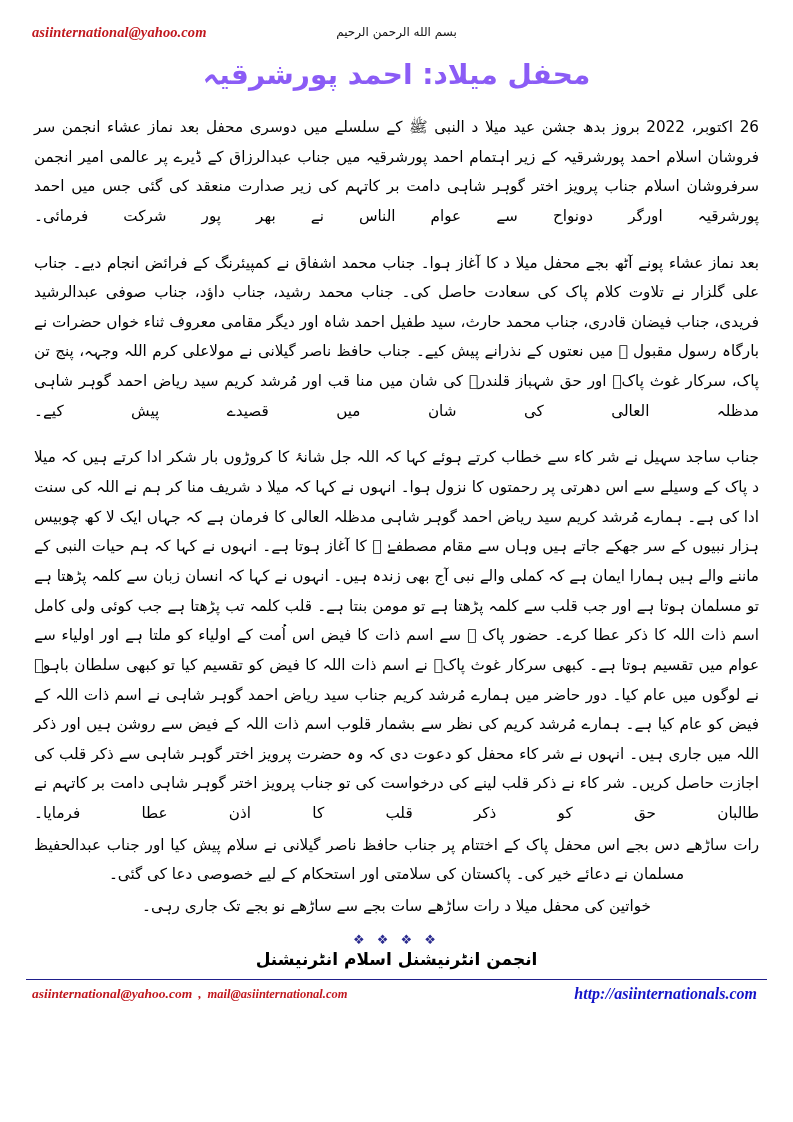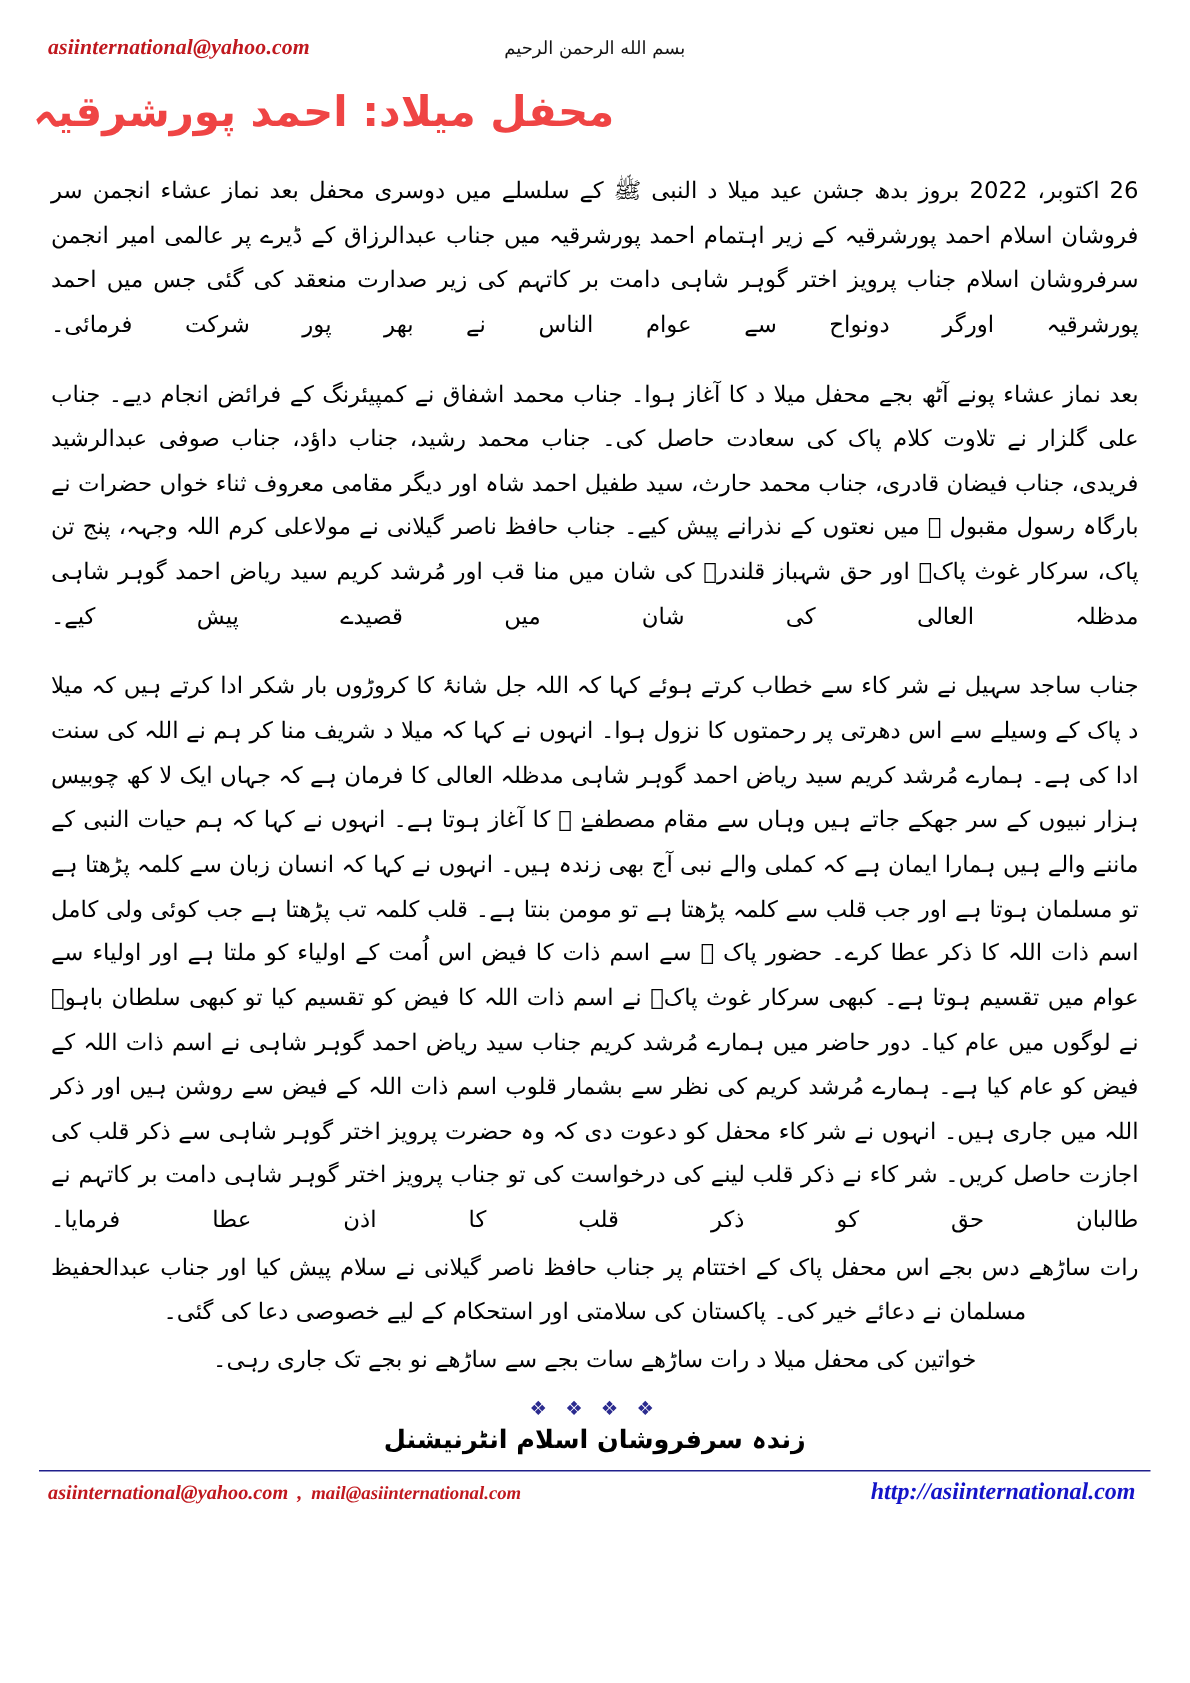--- a/index.html
+++ b/index.html
@@ -58,26 +58,26 @@
   .doc-date {
     position: absolute;
     right: 34px;
     top: 10px;
     font-family: "Liberation Serif", serif;
     font-size: 17px;
     color: #000;
   }
 
   .headline {
-    text-align: left;
+    text-align: center;
     direction: rtl;
     font-family: "DejaVu Sans", sans-serif;
     font-size: 28px;
     font-weight: bold;
-    color: #ef4444;
+    color: #8b5cf6;
     margin-top: 6px;
     margin-bottom: 2px;
     line-height: 1.5;
   }
 
   
   .body-text {
     direction: rtl;
     text-align: justify;
     text-align-last: justify;
@@ -172,24 +172,24 @@
 
   <div class="body-text">
     <p class="para justify-last">26 اکتوبر، 2022 بروز بدھ جشن عید میلا د النبی ﷺ کے سلسلے میں دوسری محفل بعد نماز عشاء انجمن سر فروشان اسلام احمد پورشرقیہ کے زیر اہتمام احمد پورشرقیہ میں جناب عبدالرزاق کے ڈیرے پر عالمی امیر انجمن سرفروشان اسلام جناب پرویز اختر گوہر شاہی دامت بر کاتہم کی زیر صدارت منعقد کی گئی جس میں احمد پورشرقیہ اورگر دونواح سے عوام الناس نے بھر پور شرکت فرمائی۔</p>
     <p class="para justify-last">بعد نماز عشاء پونے آٹھ بجے محفل میلا د کا آغاز ہوا۔ جناب محمد اشفاق نے کمپیئرنگ کے فرائض انجام دیے۔ جناب علی گلزار نے تلاوت کلام پاک کی سعادت حاصل کی۔ جناب محمد رشید، جناب داؤد، جناب صوفی عبدالرشید فریدی، جناب فیضان قادری، جناب محمد حارث،  سید طفیل احمد شاہ اور دیگر مقامی معروف ثناء خواں حضرات نے بارگاہ رسول مقبول ﷺ میں نعتوں کے نذرانے پیش کیے۔ جناب حافظ ناصر گیلانی نے مولاعلی کرم اللہ وجہہ، پنج تن پاک، سرکار غوث پاکؒ اور حق شہباز قلندرؒ کی شان میں منا قب اور مُرشد کریم سید ریاض احمد گوہر شاہی مدظلہ العالی کی شان میں قصیدے پیش کیے۔</p>
     <p class="para justify-last">جناب ساجد سہیل نے شر کاء سے خطاب کرتے ہوئے کہا کہ اللہ جل شانۂ کا کروڑوں بار شکر ادا کرتے ہیں کہ میلا د پاک کے وسیلے سے اس دھرتی پر رحمتوں کا نزول ہوا۔ انہوں نے کہا کہ میلا د شریف منا کر ہم نے اللہ کی سنت ادا کی ہے۔ ہمارے مُرشد کریم سید ریاض احمد گوہر شاہی مدظلہ العالی کا فرمان ہے کہ جہاں ایک لا کھ چوبیس ہزار نبیوں کے سر جھکے جاتے ہیں وہاں سے مقام مصطفےٰ ﷺ کا آغاز ہوتا ہے۔ انہوں نے کہا کہ ہم حیات النبی کے ماننے والے ہیں ہمارا ایمان ہے کہ کملی والے نبی آج بھی زندہ ہیں۔ انہوں نے کہا کہ انسان زبان سے کلمہ پڑھتا ہے تو مسلمان ہوتا ہے اور جب قلب سے کلمہ پڑھتا ہے تو مومن بنتا ہے۔ قلب کلمہ تب پڑھتا ہے جب کوئی ولی کامل اسم ذات اللہ کا ذکر عطا کرے۔ حضور پاک ﷺ سے اسم ذات کا فیض اس اُمت کے اولیاء کو ملتا ہے اور اولیاء سے عوام میں تقسیم ہوتا ہے۔ کبھی سرکار غوث پاکؒ نے اسم ذات اللہ کا فیض کو تقسیم کیا تو کبھی سلطان باہوؒ نے لوگوں میں عام کیا۔ دور حاضر میں ہمارے مُرشد کریم جناب سید ریاض احمد گوہر شاہی نے اسم ذات اللہ کے فیض کو عام کیا ہے۔ ہمارے مُرشد کریم کی نظر سے بشمار قلوب اسم ذات اللہ کے فیض سے روشن ہیں اور ذکر اللہ میں جاری ہیں۔ انہوں نے شر کاء محفل کو دعوت دی کہ وہ حضرت پرویز اختر گوہر شاہی سے ذکر قلب کی اجازت حاصل کریں۔ شر کاء نے ذکر قلب لینے کی درخواست کی تو جناب پرویز اختر گوہر شاہی دامت بر کاتہم نے طالبان حق کو ذکر قلب کا اذن عطا فرمایا۔</p>
     <p class="para center-last">رات ساڑھے دس بجے اس محفل پاک کے اختتام پر جناب حافظ ناصر گیلانی نے سلام پیش کیا اور جناب عبدالحفیظ مسلمان نے دعائے خیر کی۔ پاکستان کی سلامتی اور استحکام کے لیے خصوصی دعا کی گئی۔</p>
     <p class="para center-last">خواتین کی محفل میلا د رات ساڑھے سات بجے سے ساڑھے نو بجے تک جاری رہی۔</p>
   </div>
 
   <div class="ornament">❖ ❖ ❖ ❖</div>
-  <div class="org-name">زندہ سرفروشان اسلام انٹرنیشنل</div>
+  <div class="org-name">انجمن انٹرنیشنل اسلام انٹرنیشنل</div>
 
   <hr class="footer-rule">
 
   <div class="footer-row">
     <div class="footer-left">
       <span>asiinternational@yahoo.com</span><span class="sep">,</span><span class="mail2">mail@asiinternational.com</span>
     </div>
-    <div class="footer-right">http://asiinternational.com</div>
+    <div class="footer-right">http://asiinternationals.com</div>
   </div>
 
 </div>
 
 </body></html>

